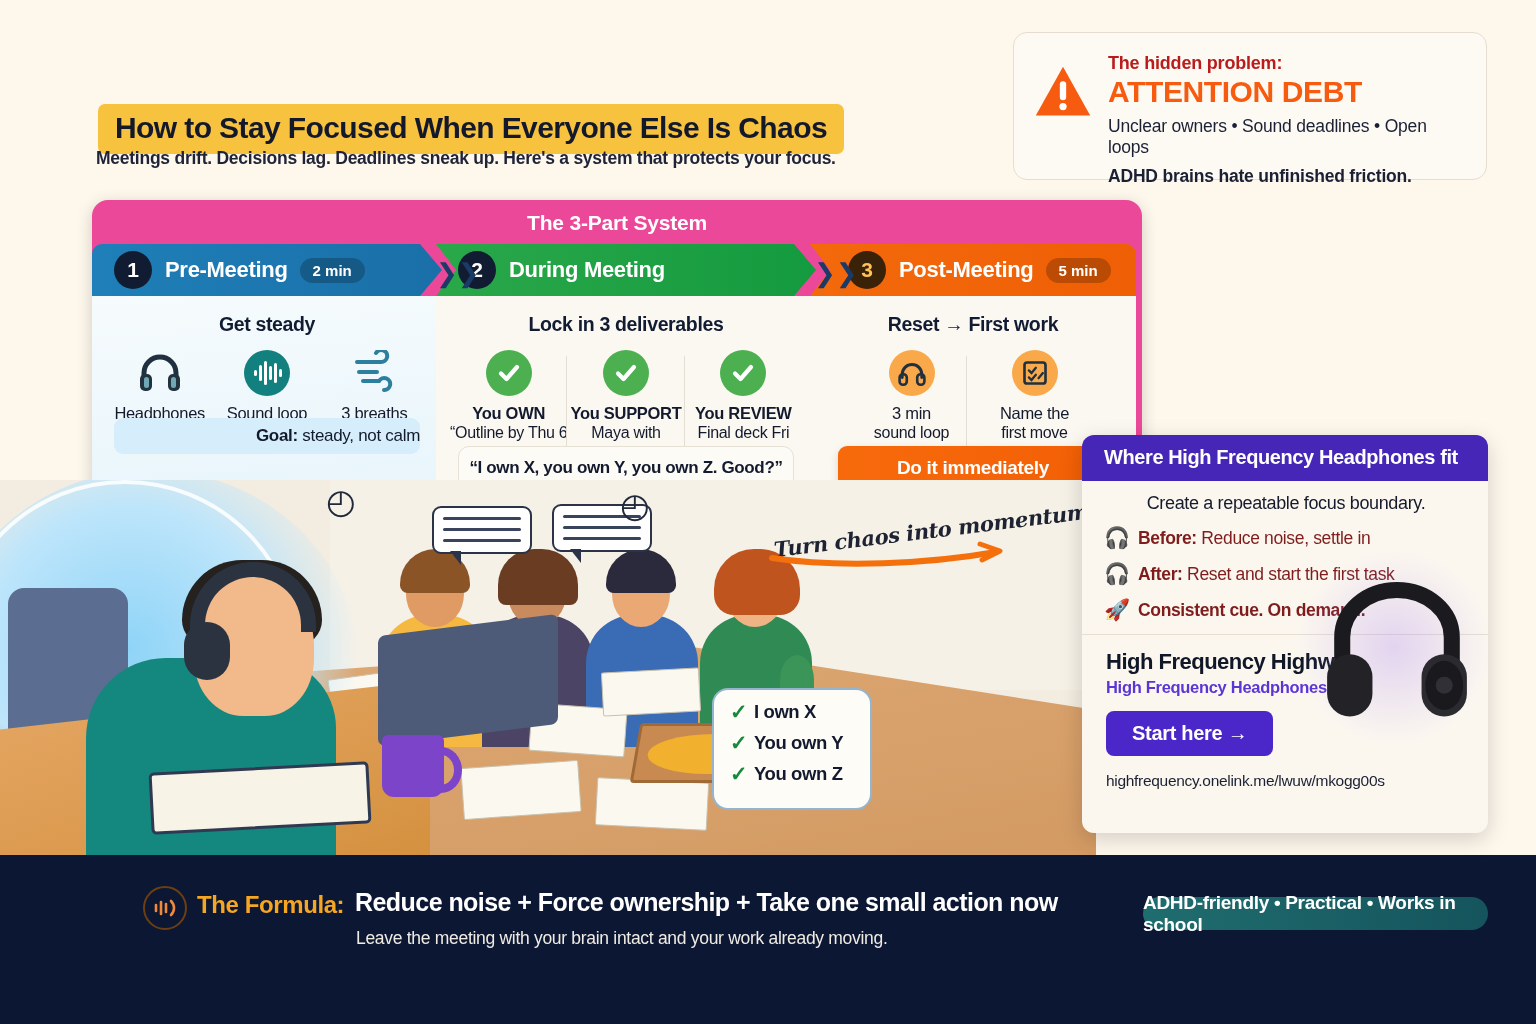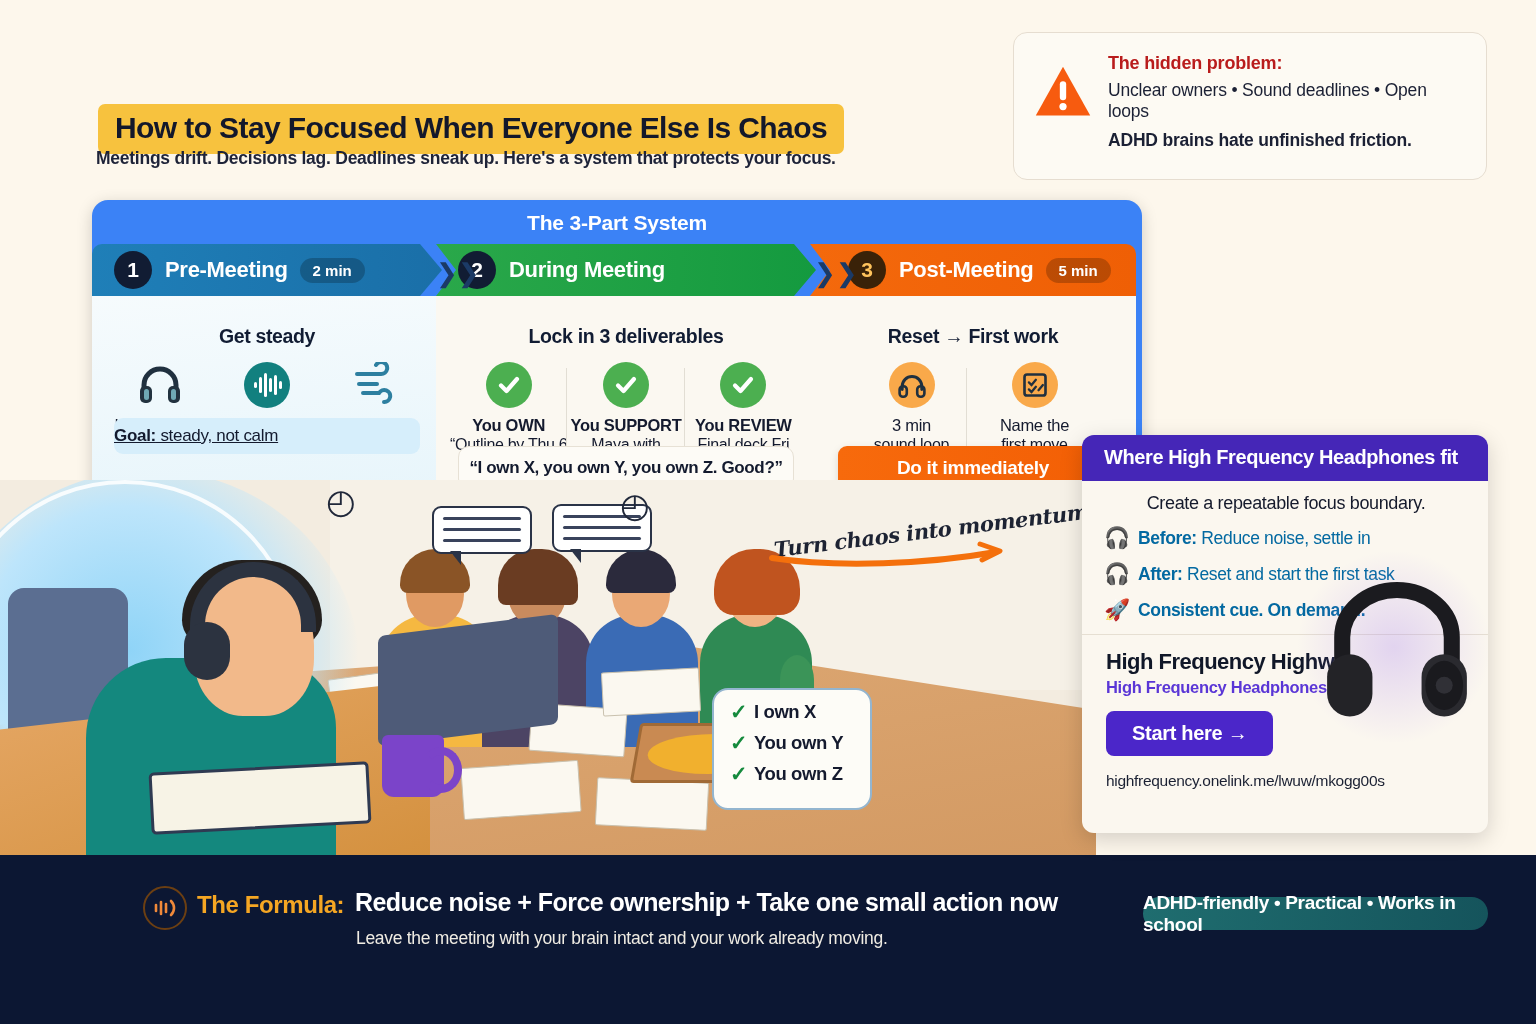--- a/index.html
+++ b/index.html
@@ -43,21 +43,21 @@
   .alert-big {
     font-size: 30px; font-weight: 800; color: #f75b0f; letter-spacing: -0.4px;
     line-height: 1.15; margin-top: 1px;
   }
   .alert-line { font-size: 17.5px; color: #1b2034; margin-top: 6px; letter-spacing: -0.2px; }
   .alert-line.bold { font-weight: 700; margin-top: 8px; }
 
   
   .sys-panel {
     position: absolute; left: 92px; top: 200px; width: 1050px; height: 300px;
-    background: #3b82f6; border-radius: 16px 16px 8px 8px;
+    background: #ec4899; border-radius: 16px 16px 8px 8px;
     box-shadow: 0 4px 16px rgba(0,0,0,.18);
     overflow: visible;
   }
   .sys-title {
     position: absolute; top: 11px; left: 0; right: 0; text-align: center;
     color: #fff; font-size: 21px; font-weight: 700; letter-spacing: -0.2px;
   }
   .cols { position: absolute; top: 44px; left: 0; width: 1050px; height: 256px; display: flex; }
   .col { position: relative; }
   .col-1 { width: 350px; }
@@ -82,42 +82,42 @@
     font-size: 21px; font-weight: 800; flex: 0 0 38px;
   }
   .c3 .step-badge { background: #3a2208; color: #ffc35c; }
   .step-name { font-size: 22px; font-weight: 800; margin-left: 13px; letter-spacing: -0.3px; }
   .step-time {
     margin-left: 12px; font-size: 15px; font-weight: 600;
     background: rgba(0,0,0,.22); border-radius: 20px; padding: 4px 13px;
   }
 
   .col-body {
-    background: #fbf8f1; height: 204px; position: relative; padding: 16px 14px;
+    background: #fbf8f1; height: 204px; position: relative; padding: 4px 14px;
   }
   .c1 .col-body { background: linear-gradient(175deg,#f6fbfd,#e7f5fb); border-radius: 0 0 0 10px; }
   .c3 .col-body { border-radius: 0 0 10px 0; }
 
   .col-head-txt {
     text-align: center; font-size: 19.5px; font-weight: 800;
     color: #111c33; padding-top: 13px; letter-spacing: -0.35px;
   }
 
   .icon-row { display: flex; justify-content: center; margin-top: 14px; }
   .icon-cell { flex: 1; text-align: center; position: relative; }
   .icon-cell .lbl { font-size: 16.5px; font-weight: 700; color: #141a2e; margin-top: 8px; letter-spacing: -0.3px; }
   .icon-cell .sub { font-size: 16px; color: #141a2e; line-height: 1.25; letter-spacing: -0.3px; }
   .icon-cell .lbl.light { font-weight: 400; }
 
   .divline { position: absolute; top: 6px; right: 0; width: 1px; height: 100px; background: #e2ded4; }
 
   .goal-pill {
     position: absolute; left: 22px; right: 22px; bottom: 46px;
-    background: #d6eefb; border-radius: 9px; text-align: left;
-    font-size: 17px; color: #131a2e; padding: 8px 0; letter-spacing: -0.3px; text-decoration: underline;
+    background: #d6eefb; border-radius: 9px; text-align: right;
+    font-size: 17px; color: #131a2e; padding: 8px 0; letter-spacing: -0.3px;
   }
   .goal-pill b { font-weight: 800; }
 
   .quote-pill {
     position: absolute; left: 22px; right: 22px; bottom: 10px;
     background: #fdfbf6; border: 1px solid #e7e1d5; border-radius: 11px;
     text-align: center; font-size: 17px; font-weight: 700; color: #131a2e;
     padding: 11px 0; letter-spacing: -0.35px;
   }
   .cta-pill {
@@ -272,21 +272,21 @@
     box-shadow: 0 6px 22px rgba(0,0,0,.17); overflow: hidden; z-index: 10;
   }
   .prod-head {
     background: #4526b7; color: #fff; font-size: 20px; font-weight: 800;
     padding: 11px 0 12px 22px; letter-spacing: -0.4px;
   }
   .prod-body { padding: 12px 20px 0 22px; }
   .prod-lead { font-size: 18px; color: #151a2c; text-align: center; letter-spacing: -0.35px; margin-bottom: 12px;}
   .prod-row { display: flex; align-items: center; margin-bottom: 12px; }
   .prod-row .gl { width: 34px; font-size: 21px; }
-  .prod-row .tx { font-size: 17.5px; color: #0369a1; letter-spacing: -0.35px; }
+  .prod-row .tx { font-size: 17.5px; color: #7f1d1d; letter-spacing: -0.35px; }
   .prod-row .tx b { font-weight: 800; }
   .prod-divider { height: 1px; background: #e6dfd2; margin: 4px 0 0 0; }
 
   .prod-foot { position: relative; padding: 14px 0 0 24px; }
   .brand { font-size: 22px; font-weight: 800; color: #101728; letter-spacing: -0.5px; }
   .brand-sub { font-size: 16.5px; font-weight: 700; color: #5a36d6; margin-top: 3px; letter-spacing: -0.3px; }
   .start-btn {
     display: inline-block; margin-top: 14px;
     background: #4b26c9; color: #fff; font-size: 20px; font-weight: 800;
     padding: 11px 26px; border-radius: 8px; letter-spacing: -0.3px;
@@ -340,20 +340,21 @@
   <div class="deck">Meetings drift. Decisions lag. Deadlines sneak up. Here's a system that protects your focus.</div>
 
   <div class="alert-card">
     <svg class="warn-tri" viewBox="0 0 64 64">
       <path d="M32 4 L62 58 H2 Z" rx="6" fill="#f75b0f"></path>
       <rect x="28.5" y="20" width="7" height="21" rx="3.5" fill="#fff"></rect>
       <circle cx="32" cy="48" r="4" fill="#fff"></circle>
     </svg>
     <div class="alert-text">
       <div class="alert-kicker">The hidden problem:</div>
+      <div class="alert-big">ATTENTION DEBT</div>
       <div class="alert-line">Unclear owners • Sound deadlines • Open loops</div>
       <div class="alert-line bold">ADHD brains hate unfinished friction.</div>
     </div>
   </div>
 
   <div class="sys-panel">
     <div class="sys-title">The 3-Part System</div>
 
     <div class="cols">
 

